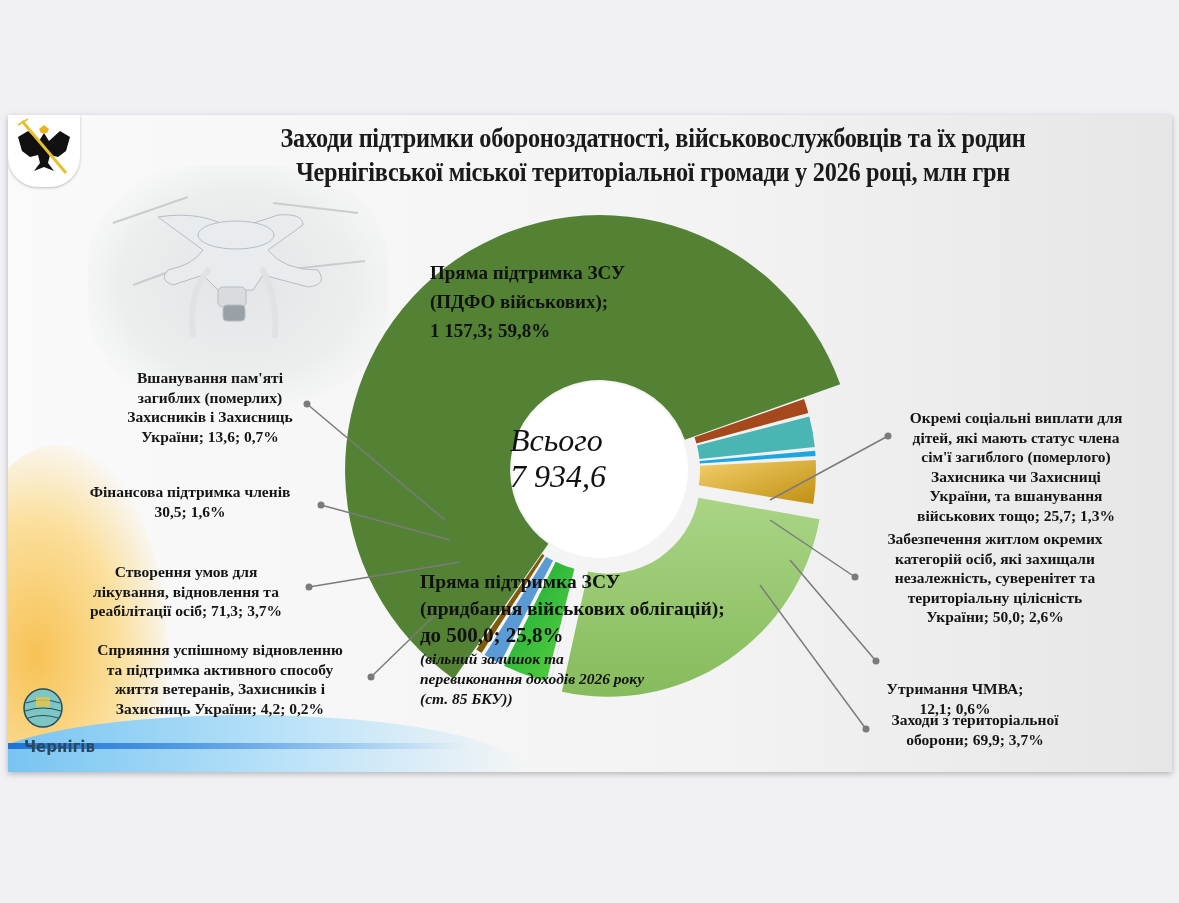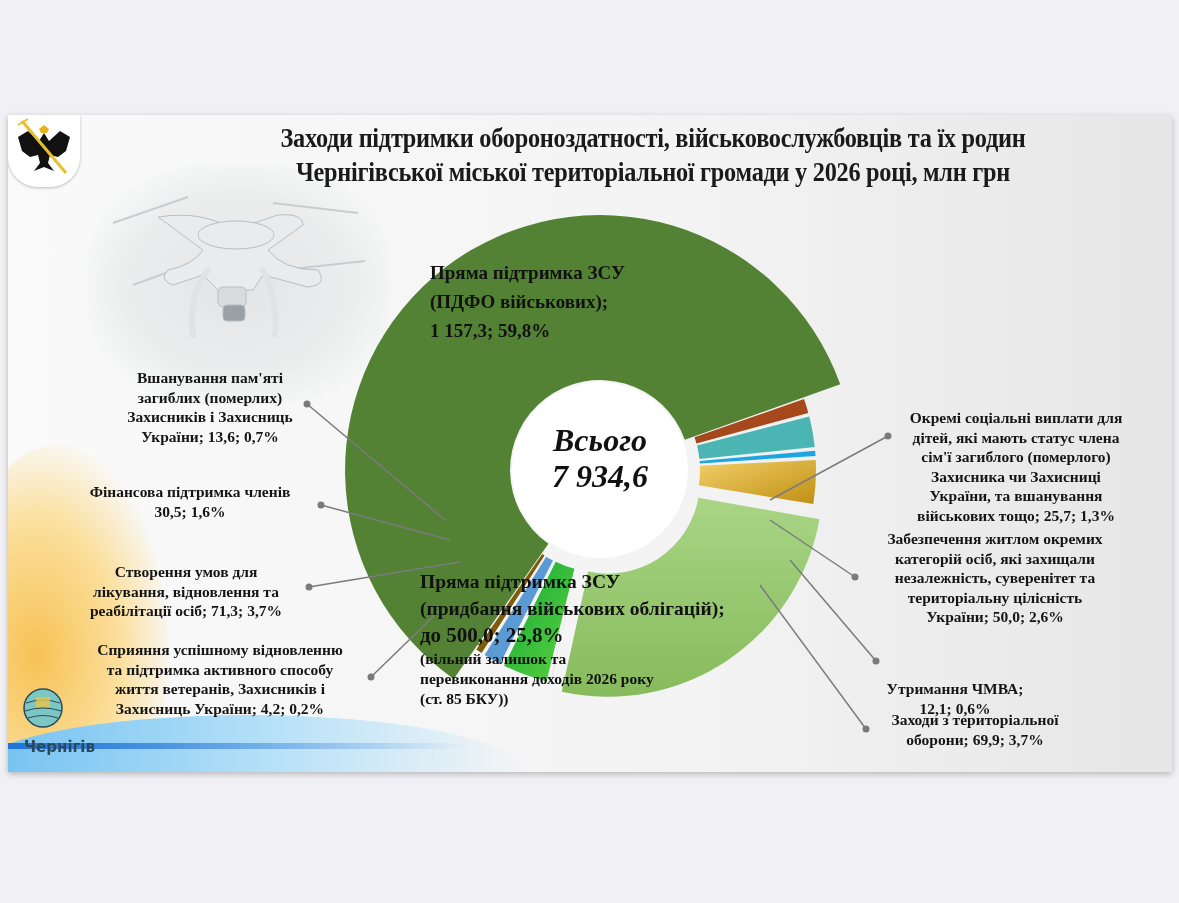--- a/index.html
+++ b/index.html
@@ -18,21 +18,21 @@
               background:radial-gradient(ellipse at 50% 50%,#e2e4e6 0%,#eceeee 55%,rgba(245,245,245,0) 80%); }
   .title { position:absolute; left:175px; top:6px; width:940px; text-align:center;
            font-weight:bold; font-size:27px; line-height:34px; color:#1a1a1a; letter-spacing:-0.3px;
            font-family:"Liberation Serif",serif; transform:scaleX(0.9); transform-origin:50% 0; }
   .title div { white-space:nowrap; }
   .coat { position:absolute; left:0px; top:0px; width:72px; height:72px; background:#fff;
           border-radius:0 0 30px 30px; box-shadow:0 1px 3px rgba(0,0,0,0.25); }
   .lbl { position:absolute; text-align:center; font-weight:bold; font-size:15.5px; line-height:19.5px;
          color:#151515; font-family:"Liberation Serif",serif; }
   .inlbl { position:absolute; text-align:left; font-weight:bold; color:#111; font-family:"Liberation Serif",serif; }
-  .center-text { position:absolute; text-align:center; font-weight:bold; font-style:italic;
+  .center-text { position:absolute; font-weight:normal; font-style:italic;
                  font-size:32px; line-height:36px; color:#111; font-family:"Liberation Serif",serif; }
   .logo-city { position:absolute; left:16px; top:623px; font-family:"DejaVu Sans",sans-serif;
                font-weight:bold; font-size:15px; color:#2a4a5c; }
   .logo-sub { position:absolute; left:27px; top:656px; font-family:"DejaVu Sans",sans-serif;
               font-size:10px; color:#2a4a5c; letter-spacing:0.5px; }
   svg.overlay { position:absolute; left:0; top:0; }
 </style>
 </head>
 <body>
 
@@ -143,21 +143,21 @@
 <div class="inlbl" style="left:430px;top:258px;width:340px;font-size:19px;line-height:29px;">
   <div>Пряма підтримка ЗСУ</div>
   <div>(ПДФО військових);</div>
   <div>1 157,3; 59,8%</div>
 </div>
 
 <div class="inlbl" style="left:420px;top:568px;width:380px;font-size:19.5px;line-height:27px;">
   <div>Пряма підтримка ЗСУ</div>
   <div>(придбання військових облігацій);</div>
   <div style="font-size:21px;">до 500,0; 25,8%</div>
-  <div style="font-size:15.5px;line-height:20px;">
+  <div style="font-style:italic;font-size:15.5px;line-height:20px;">
     <div>(вільний залишок та</div>
     <div>перевиконання доходів 2026 року</div>
     <div>(ст. 85 БКУ))</div>
   </div>
 </div>
 
 <div class="lbl" style="left:80px;top:368px;width:260px;">
   <div>Вшанування пам'яті</div>
   <div>загиблих (померлих)</div>
   <div>Захисників і Захисниць</div>

